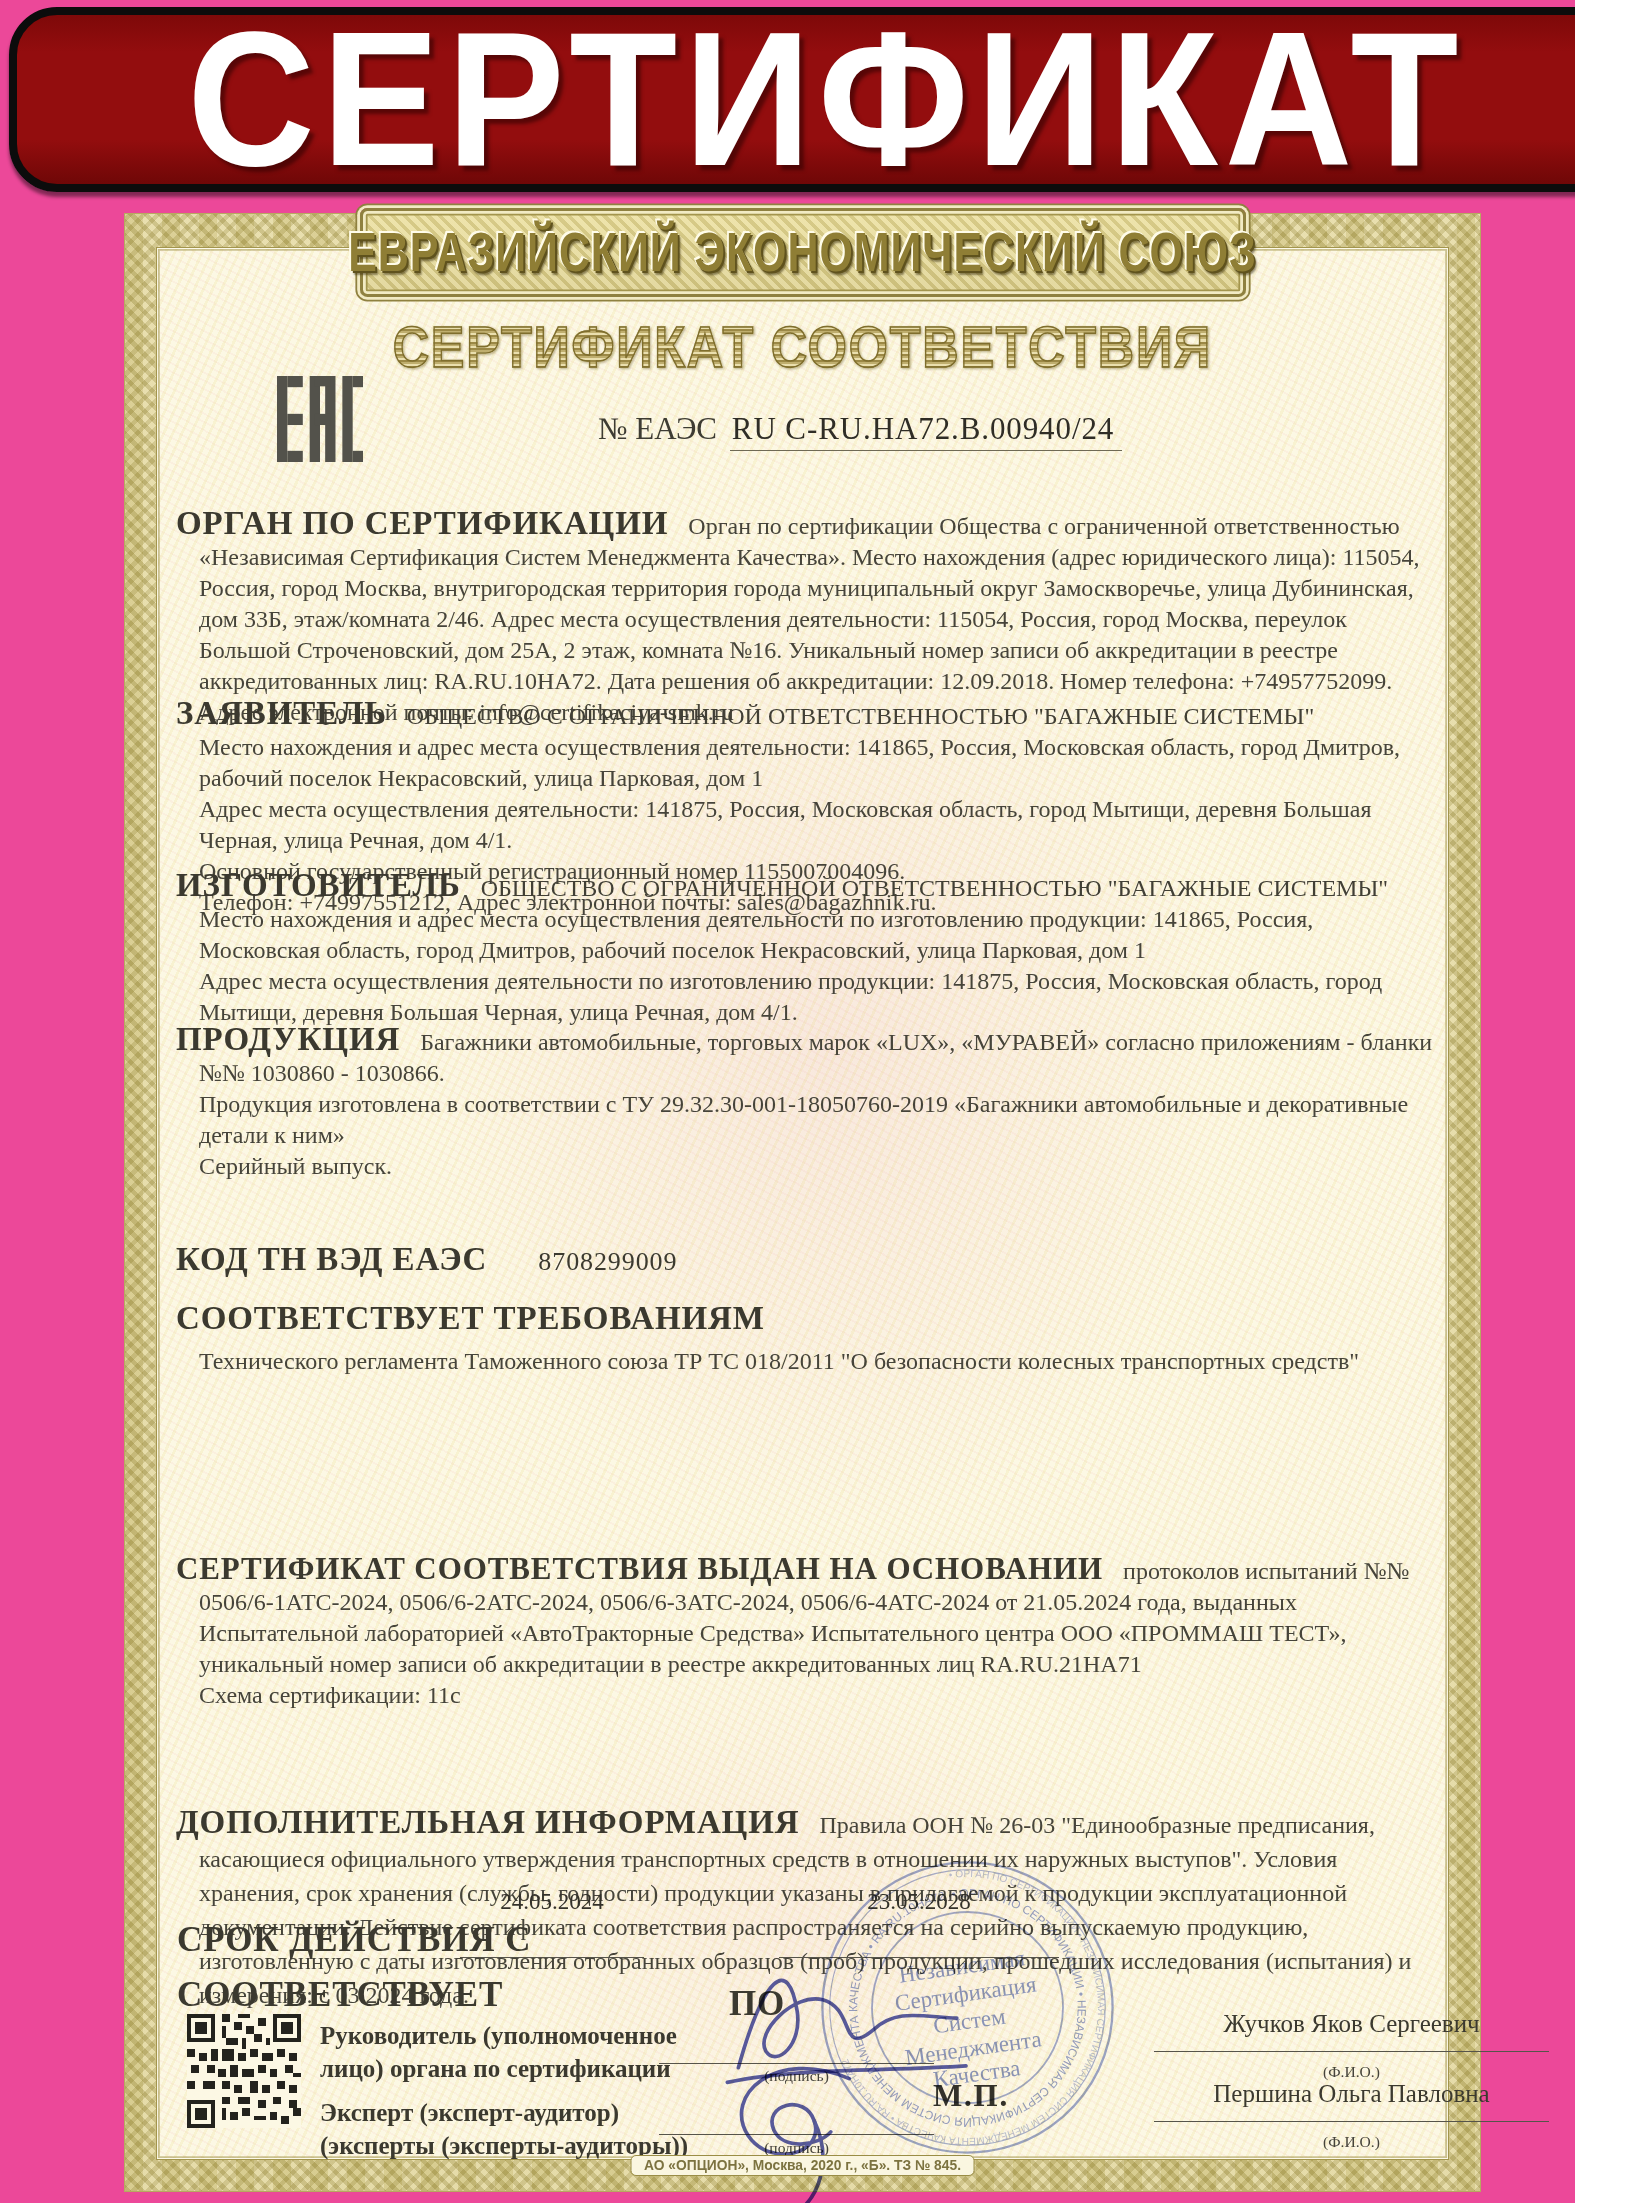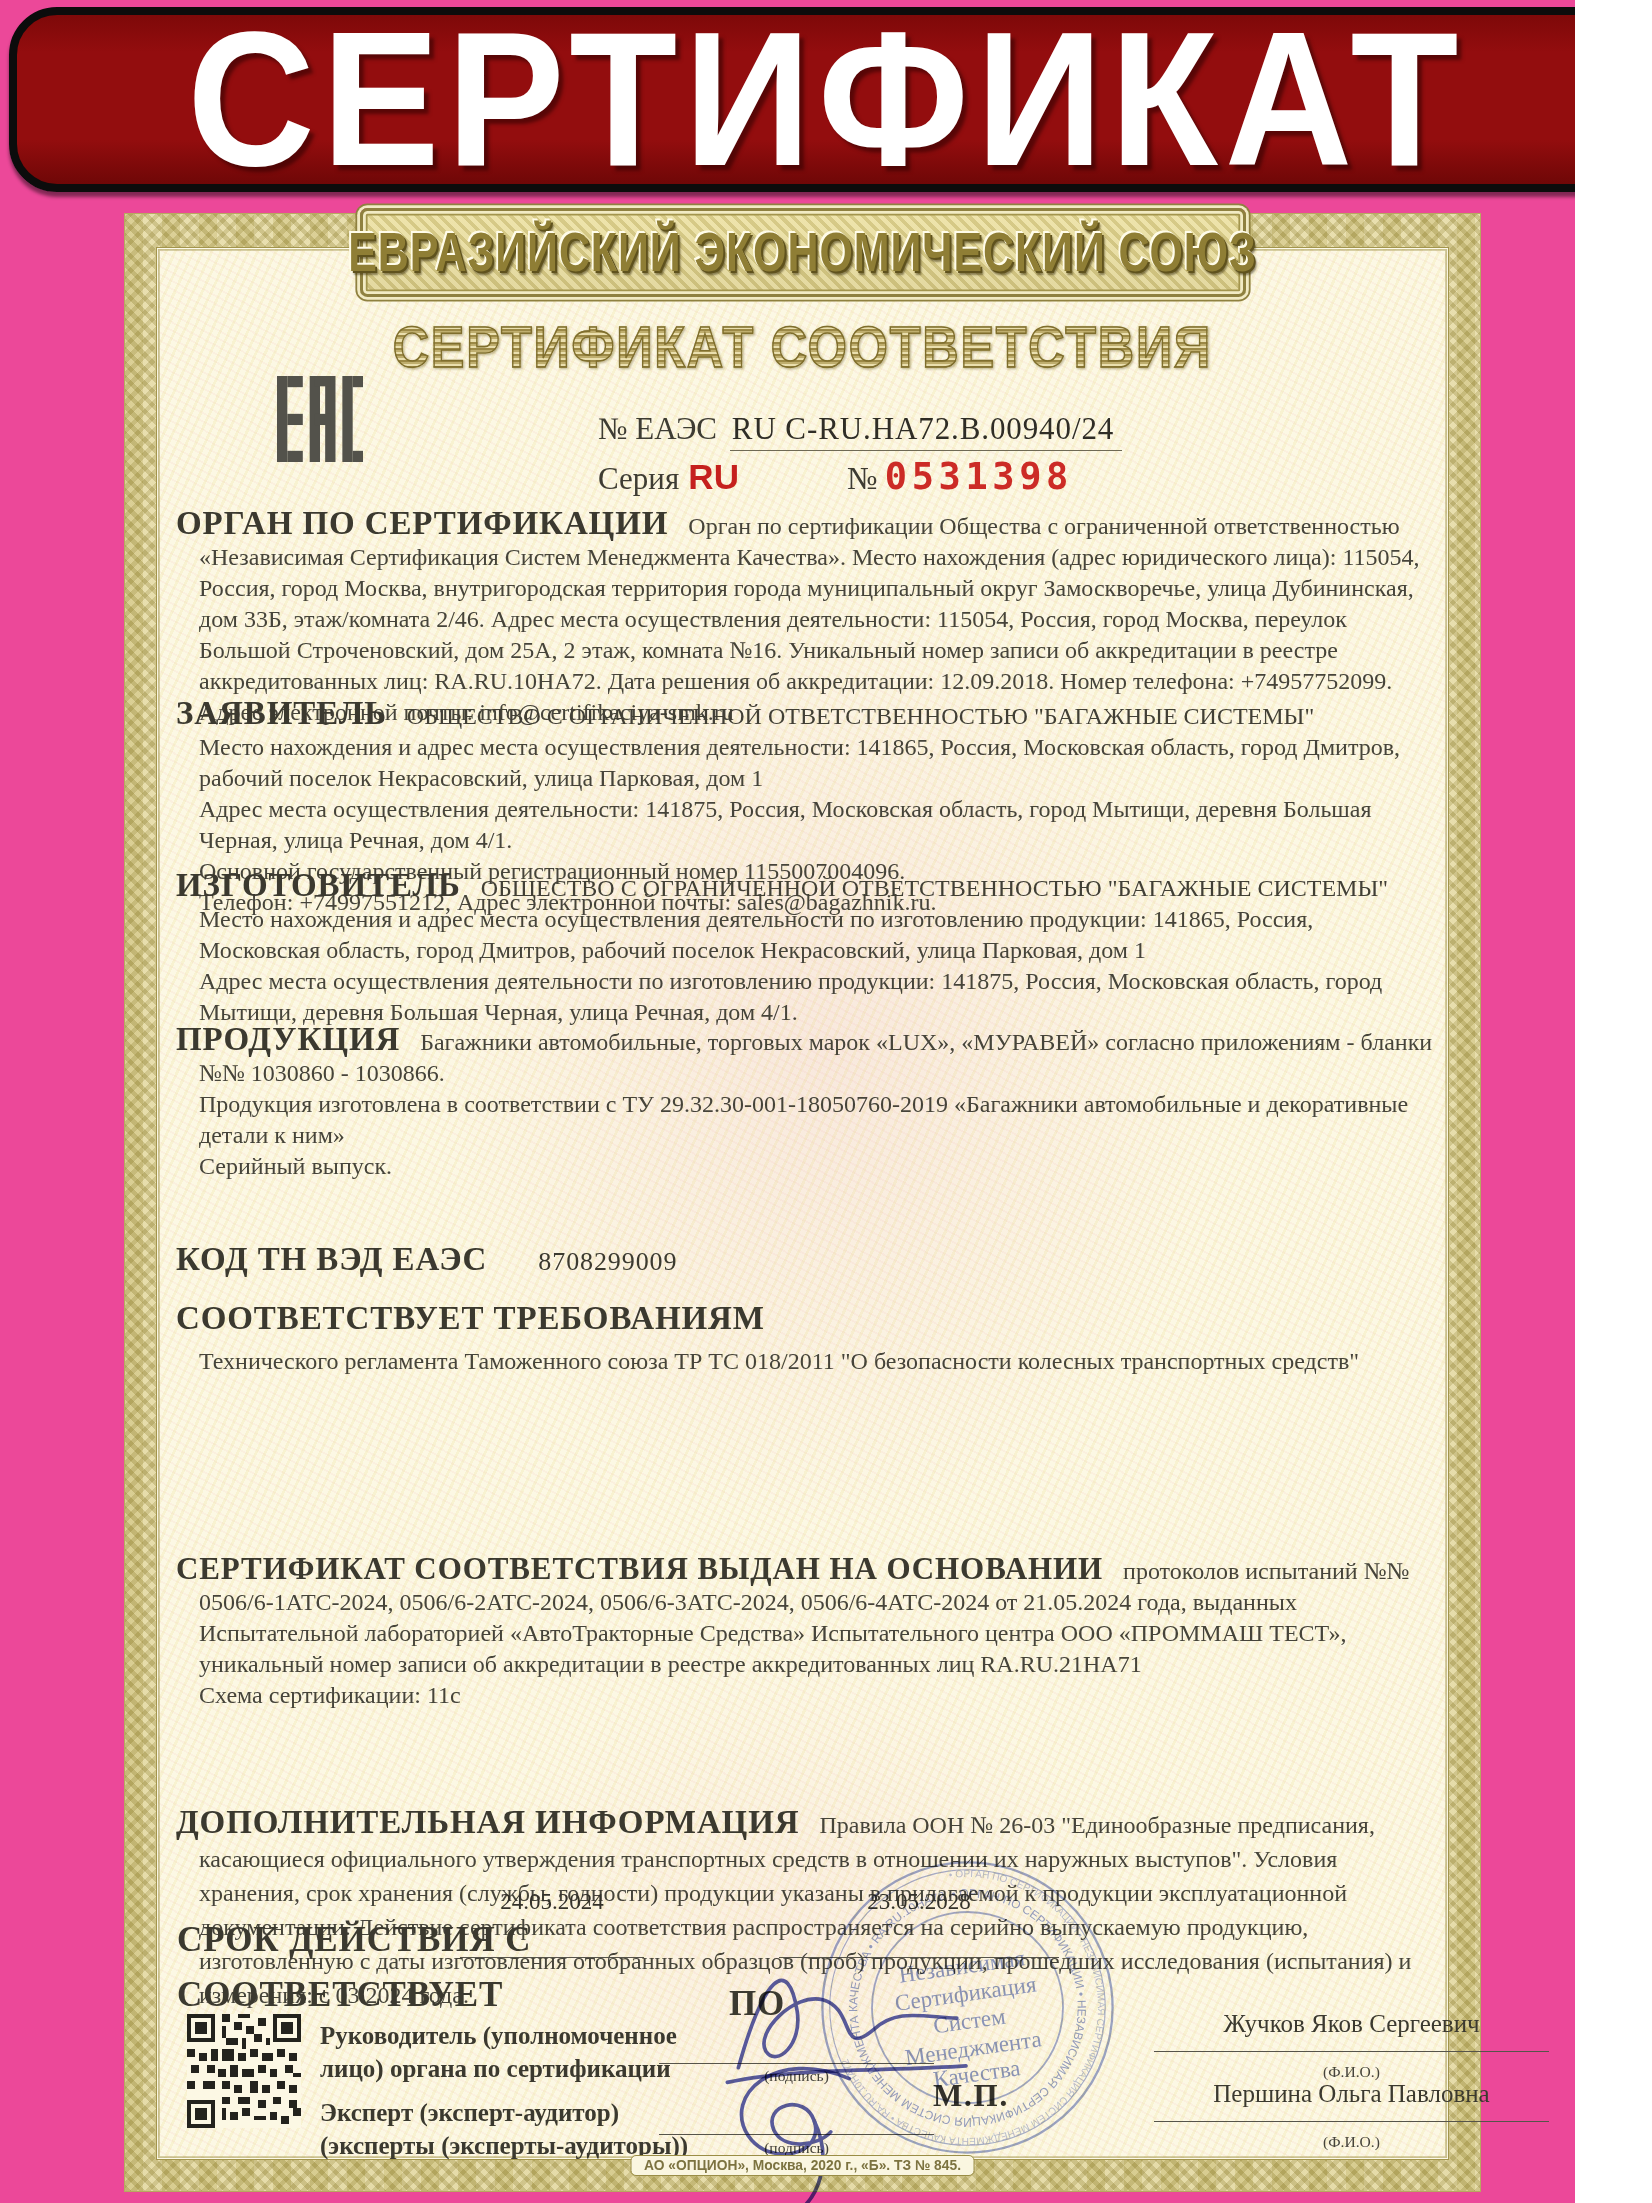--- a/index.html
+++ b/index.html
@@ -138,23 +138,20 @@
     </svg>
 
     <div class="doc-title-wrap">
       <span class="doc-title">СЕРТИФИКАТ СООТВЕТСТВИЯ</span>
     </div>
 
     <div class="numline">
       <span class="numlabel">№ ЕАЭС</span><span class="numvalue">RU C-RU.HA72.B.00940/24</span>
     </div>
 
-    <div class="serline">
-      <span class="serlabel">Серия</span><span class="serval">RU</span><span class="serno-label">№</span><span class="serno">0531398</span>
-    </div>
 
     <div class="sec" style="top:294px">
       <p><span class="h">ОРГАН ПО СЕРТИФИКАЦИИ</span><span>Орган по сертификации Общества с ограниченной ответственностью «Независимая Сертификация Систем Менеджмента Качества». Место нахождения (адрес юридического лица): 115054, Россия, город Москва, внутригородская территория города муниципальный округ Замоскворечье, улица Дубининская, дом 33Б, этаж/комната 2/46. Адрес места осуществления деятельности: 115054, Россия, город Москва, переулок Большой Строченовский, дом 25А, 2 этаж, комната №16. Уникальный номер записи об аккредитации в реестре аккредитованных лиц: RA.RU.10HA72. Дата решения об аккредитации: 12.09.2018. Номер телефона: +74957752099. Адрес электронной почты: info@certifikaciya-smk.ru</span></p>
     </div>
 
     <div class="sec" style="top:484px">
       <p><span class="h">ЗАЯВИТЕЛЬ</span><span class="lead">ОБЩЕСТВО С ОГРАНИЧЕННОЙ ОТВЕТСТВЕННОСТЬЮ "БАГАЖНЫЕ СИСТЕМЫ"</span></p>
       <div class="line">Место нахождения и адрес места осуществления деятельности: 141865, Россия, Московская область, город Дмитров, рабочий поселок Некрасовский, улица Парковая, дом 1</div>
       <div class="line">Адрес места осуществления деятельности: 141875, Россия, Московская область, город Мытищи, деревня Большая Черная, улица Речная, дом 4/1.</div>
       <div class="line">Основной государственный регистрационный номер 1155007004096.</div>

